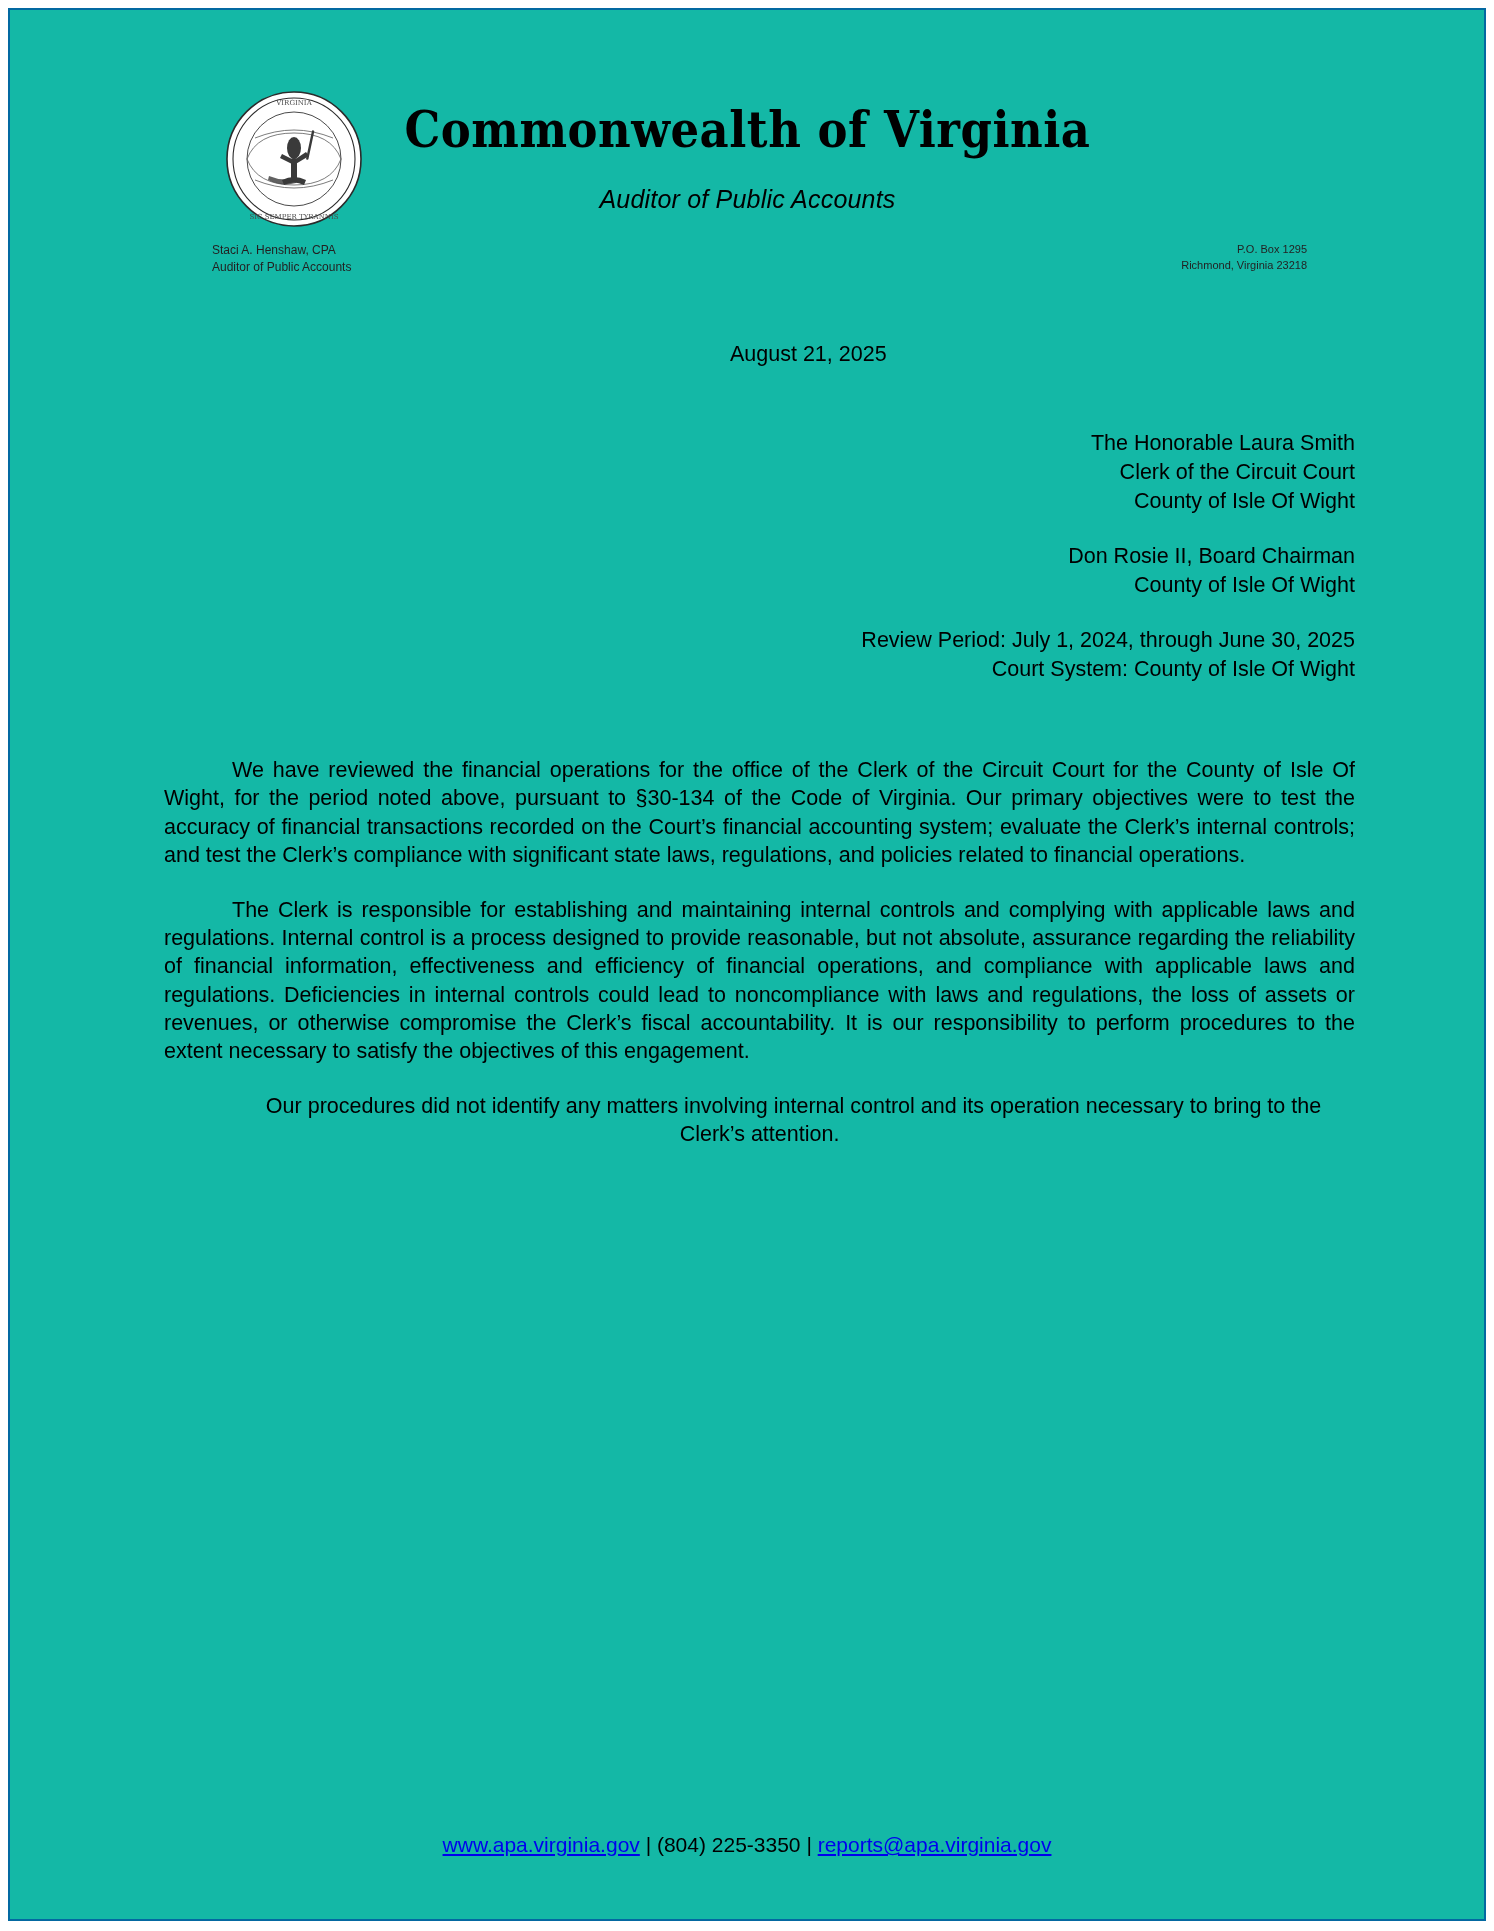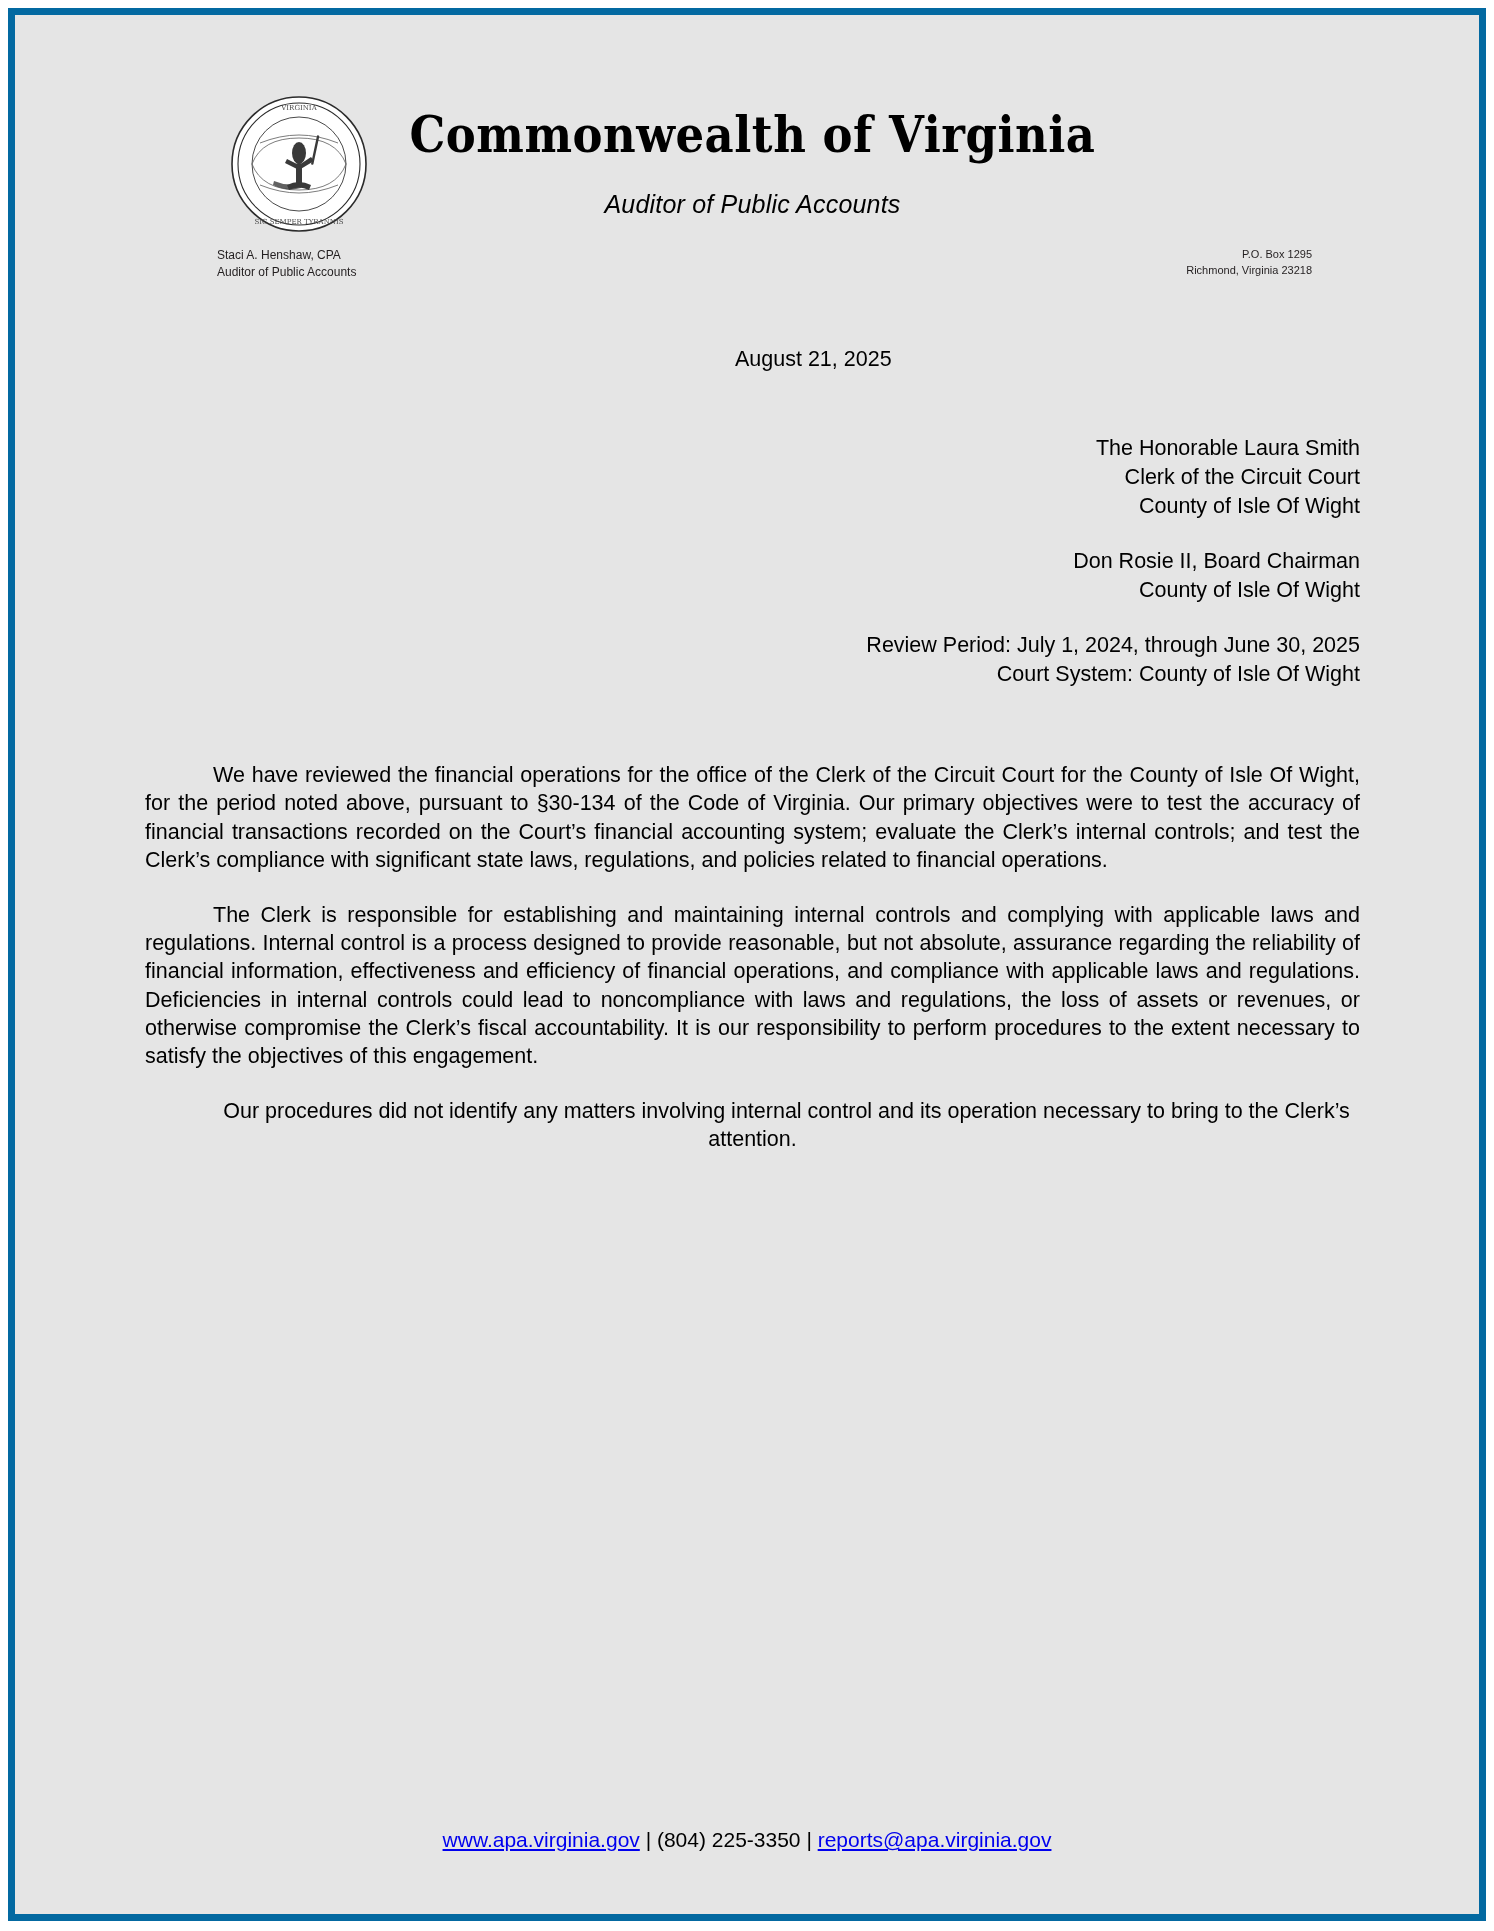--- a/index.html
+++ b/index.html
@@ -13,22 +13,22 @@
     font-family: "Liberation Sans", sans-serif;
     color: #000000;
     position: relative;
   }
   .page {
     position: absolute;
     left: 8px;
     top: 8px;
     width: 1478px;
     height: 1913px;
-    background: #e5e5e5;
-    border: 7px solid #0369a1;
+    background: #14b8a6;
+    border: 2px solid #0369a1;
     box-sizing: border-box;
     overflow: hidden;
   }
   .inner {
     position: absolute;
     left: 130px;
     top: 60px;
     width: 1215px;
   }
 
@@ -105,20 +105,21 @@
   .addr .blk:last-child { margin-bottom: 0; }
 
   .paras {
     margin-top: 72px;
     font-size: 21.5px;
     line-height: 1.32;
   }
   .para {
     text-align: justify;
     margin-bottom: 26px;
+    margin-left: 24px;
   }
   .para.last { text-align: center; }
   .indent { display: inline-block; width: 68px; }
 
   
   .footer {
     position: absolute;
     left: 0;
     right: 0;
     bottom: 62px;

